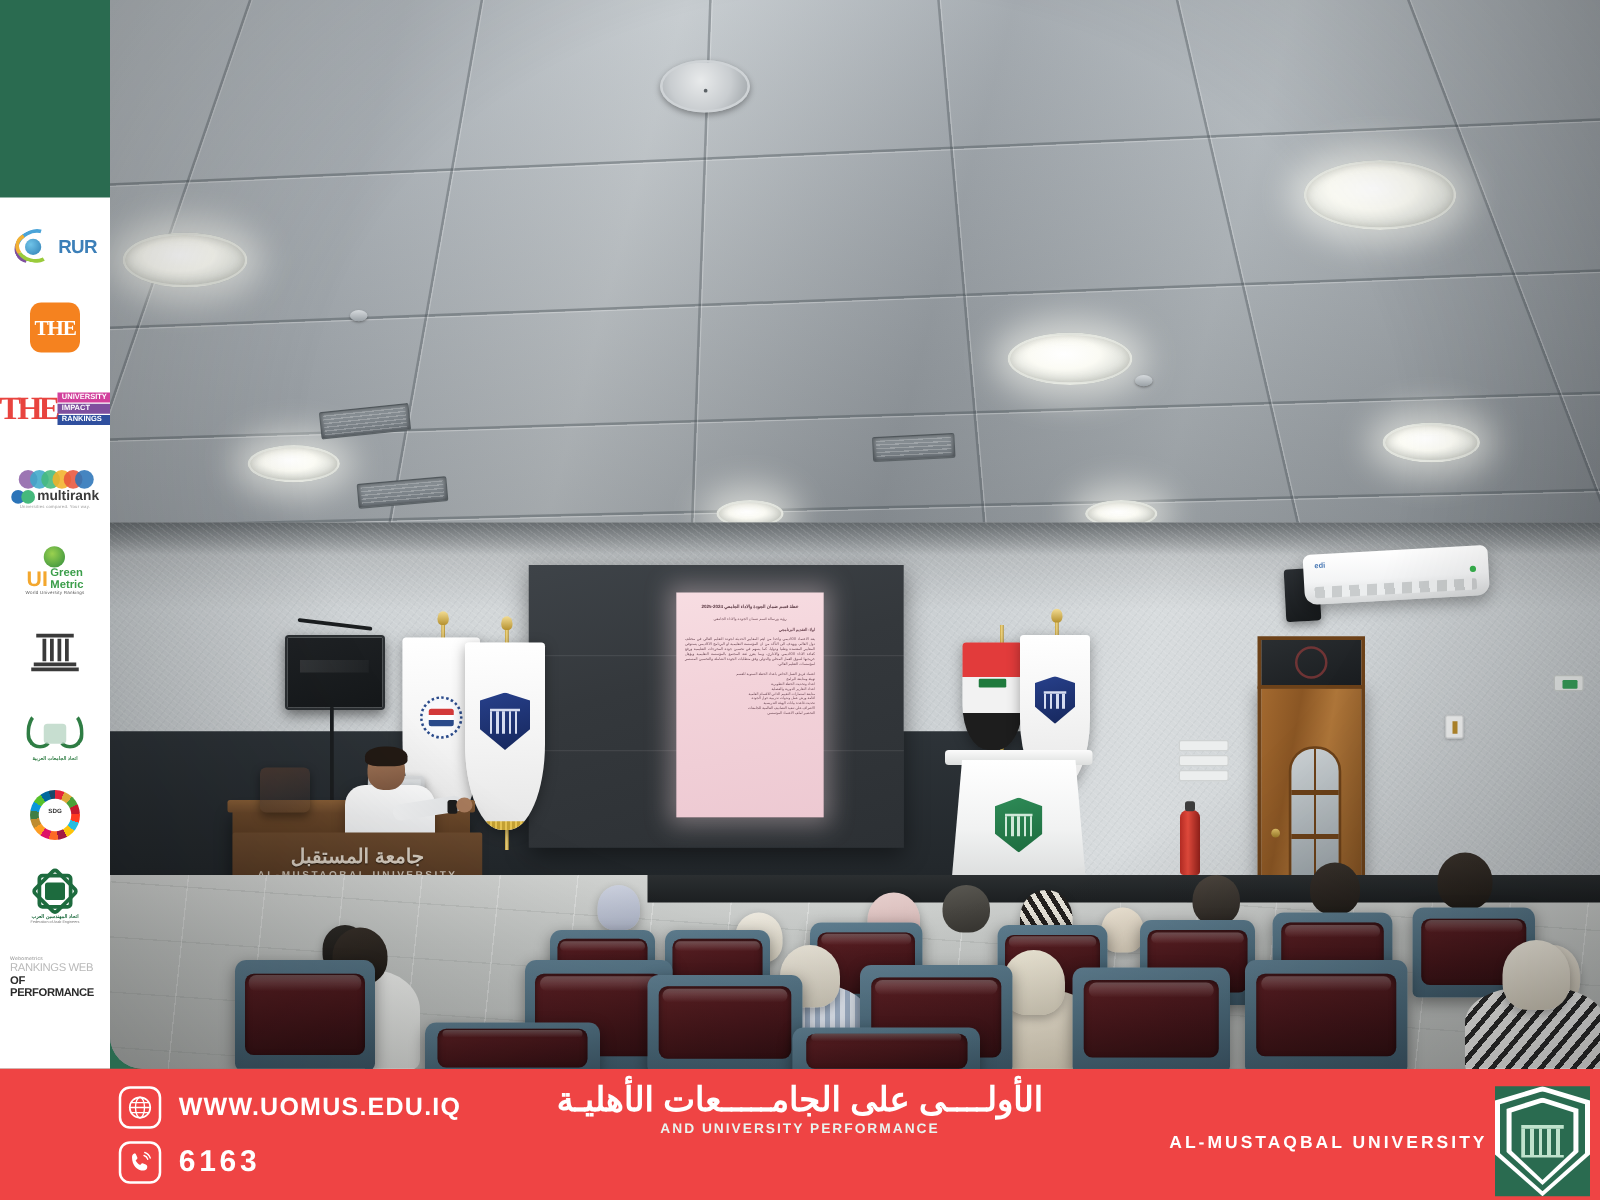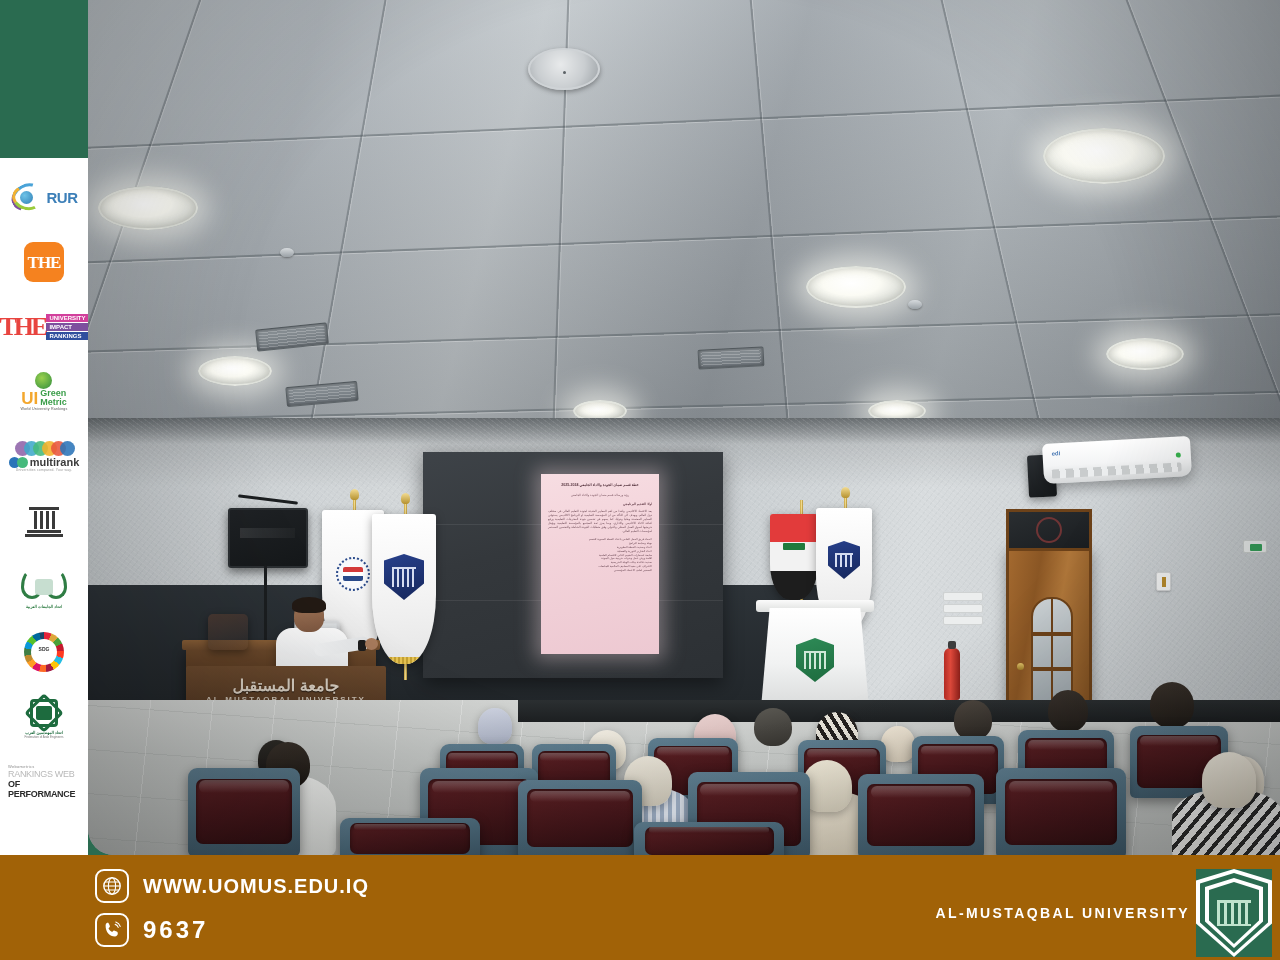--- a/index.html
+++ b/index.html
@@ -413,21 +413,21 @@
   .hijab{border-radius:50% 50% 38% 38%;box-shadow:0 3px 8px rgba(0,0,0,.28);}
   .shoulders{position:absolute;border-radius:40% 40% 8px 8px;}
 
   
   .vignette{position:absolute;inset:0;pointer-events:none;
     background:radial-gradient(ellipse at 50% 42%, rgba(0,0,0,0) 52%, rgba(0,0,0,.30) 100%);}
 
   
   .footer{
     position:absolute; left:0; bottom:0; width:1280px; height:105px;
-    background:#a16207;
+    background:#ef4444;
     display:flex; align-items:center;
   }
   .f-contact{
     position:absolute; left:95px; top:14px;
     display:flex; flex-direction:column; gap:10px;
   }
   .f-row{display:flex;align-items:center;gap:14px;}
   .f-badge{
     width:34px;height:34px;border:2px solid #ffffff;border-radius:9px;
     display:flex;align-items:center;justify-content:center;flex:none;
@@ -506,55 +506,55 @@
     </div>
 
     <div class="rank-logo">
       <div class="impact-wrap">
         <div class="impact-T">THE</div>
         <div class="impact-bars">
           <i class="ib1">UNIVERSITY</i>
           <i class="ib2">IMPACT</i>
           <i class="ib3">RANKINGS</i>
         </div>
-      </div>
-    </div>
-
-    <div class="rank-logo">
-      <div class="ui-wrap">
-        <div class="ui-top">
-          <div class="ui-leaf"></div>
-        </div>
-        <div class="ui-top">
-          <div class="ui-U">UI</div>
-          <div>
-            <div class="ui-g">Green</div>
-            <div class="ui-g">Metric</div>
-          </div>
-        </div>
-        <div class="ui-cap">World University Rankings</div>
       </div>
     </div>
 
     <div class="rank-logo">
       <div class="mr-wrap">
         <div class="mr-circles">
           <s class="mrc1"></s>
             <s class="mrc2"></s>
             <s class="mrc3"></s>
           <s class="mrc4"></s>
             <s class="mrc5"></s>
             <s class="mrc6"></s>
         </div>
         <div class="mr-row2">
           <div class="mr-dot"></div>
           <div class="mr-dot2"></div>
           <div class="mr-txt">multirank</div>
         </div>
         <div class="mr-sub">Universities compared. Your way.</div>
+      </div>
+    </div>
+
+    <div class="rank-logo">
+      <div class="ui-wrap">
+        <div class="ui-top">
+          <div class="ui-leaf"></div>
+        </div>
+        <div class="ui-top">
+          <div class="ui-U">UI</div>
+          <div>
+            <div class="ui-g">Green</div>
+            <div class="ui-g">Metric</div>
+          </div>
+        </div>
+        <div class="ui-cap">World University Rankings</div>
       </div>
     </div>
 
     <div class="rank-logo">
       <div class="temple">
         <div class="roof"></div>
         <div class="cols">
             <b></b>
             <b></b>
             <b></b>
@@ -863,25 +863,27 @@
         </div>
         <div class="f-url">WWW.UOMUS.EDU.IQ</div>
       </div>
       <div class="f-row">
         <div class="f-badge">
           <svg width="20" height="20" viewBox="0 0 20 20" aria-hidden="true">
             <path d="M5 2.6c1 0 1.5.3 1.9 1.2l.9 2c.3.7.1 1.3-.5 1.8l-.8.6c.7 1.7 2 3 3.7 3.8l.6-.8c.5-.6 1.1-.8 1.8-.5l2 .9c.9.4 1.2.9 1.2 1.9 0 1.6-1.3 2.9-2.9 2.9C7.6 16.4 3.6 12.4 3.6 5.5c0-1.6 1.3-2.9 2.9-2.9z" fill="#fff"></path>
             <path d="M13.2 4.4a4.4 4.4 0 0 1 3 3M13.8 2a6.8 6.8 0 0 1 4.4 4.4" fill="none" stroke="#fff" stroke-width="1.1" stroke-linecap="round"></path>
           </svg>
         </div>
-        <div class="f-phone">9637</div>
+        <div class="f-phone">6163</div>
       </div>
     </div>
 
     <div class="f-center">
+      <div class="f-ar1">الأولــــى على الجامـــــعات الأهليـة</div>
+      <div class="f-en2">AND UNIVERSITY PERFORMANCE</div>
     </div>
 
     <div class="f-brand">
       <div class="f-brand-txt">
         <div class="f-brand-en">AL-MUSTAQBAL  UNIVERSITY</div>
       </div>
       <div class="f-shield">
         <div class="outer"></div>
           <div class="mid"></div>
           <div class="inner"></div>

